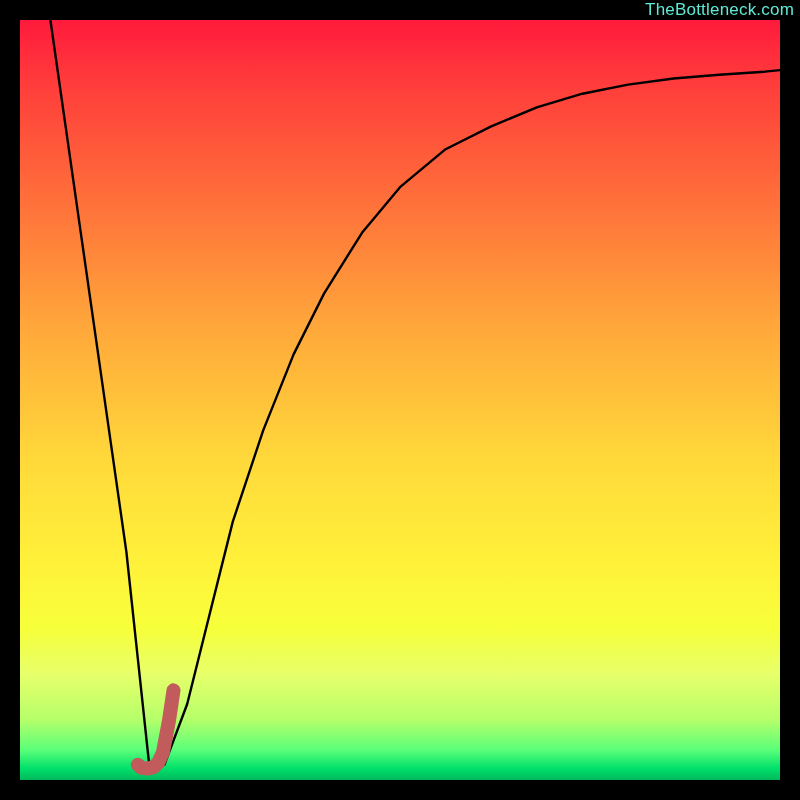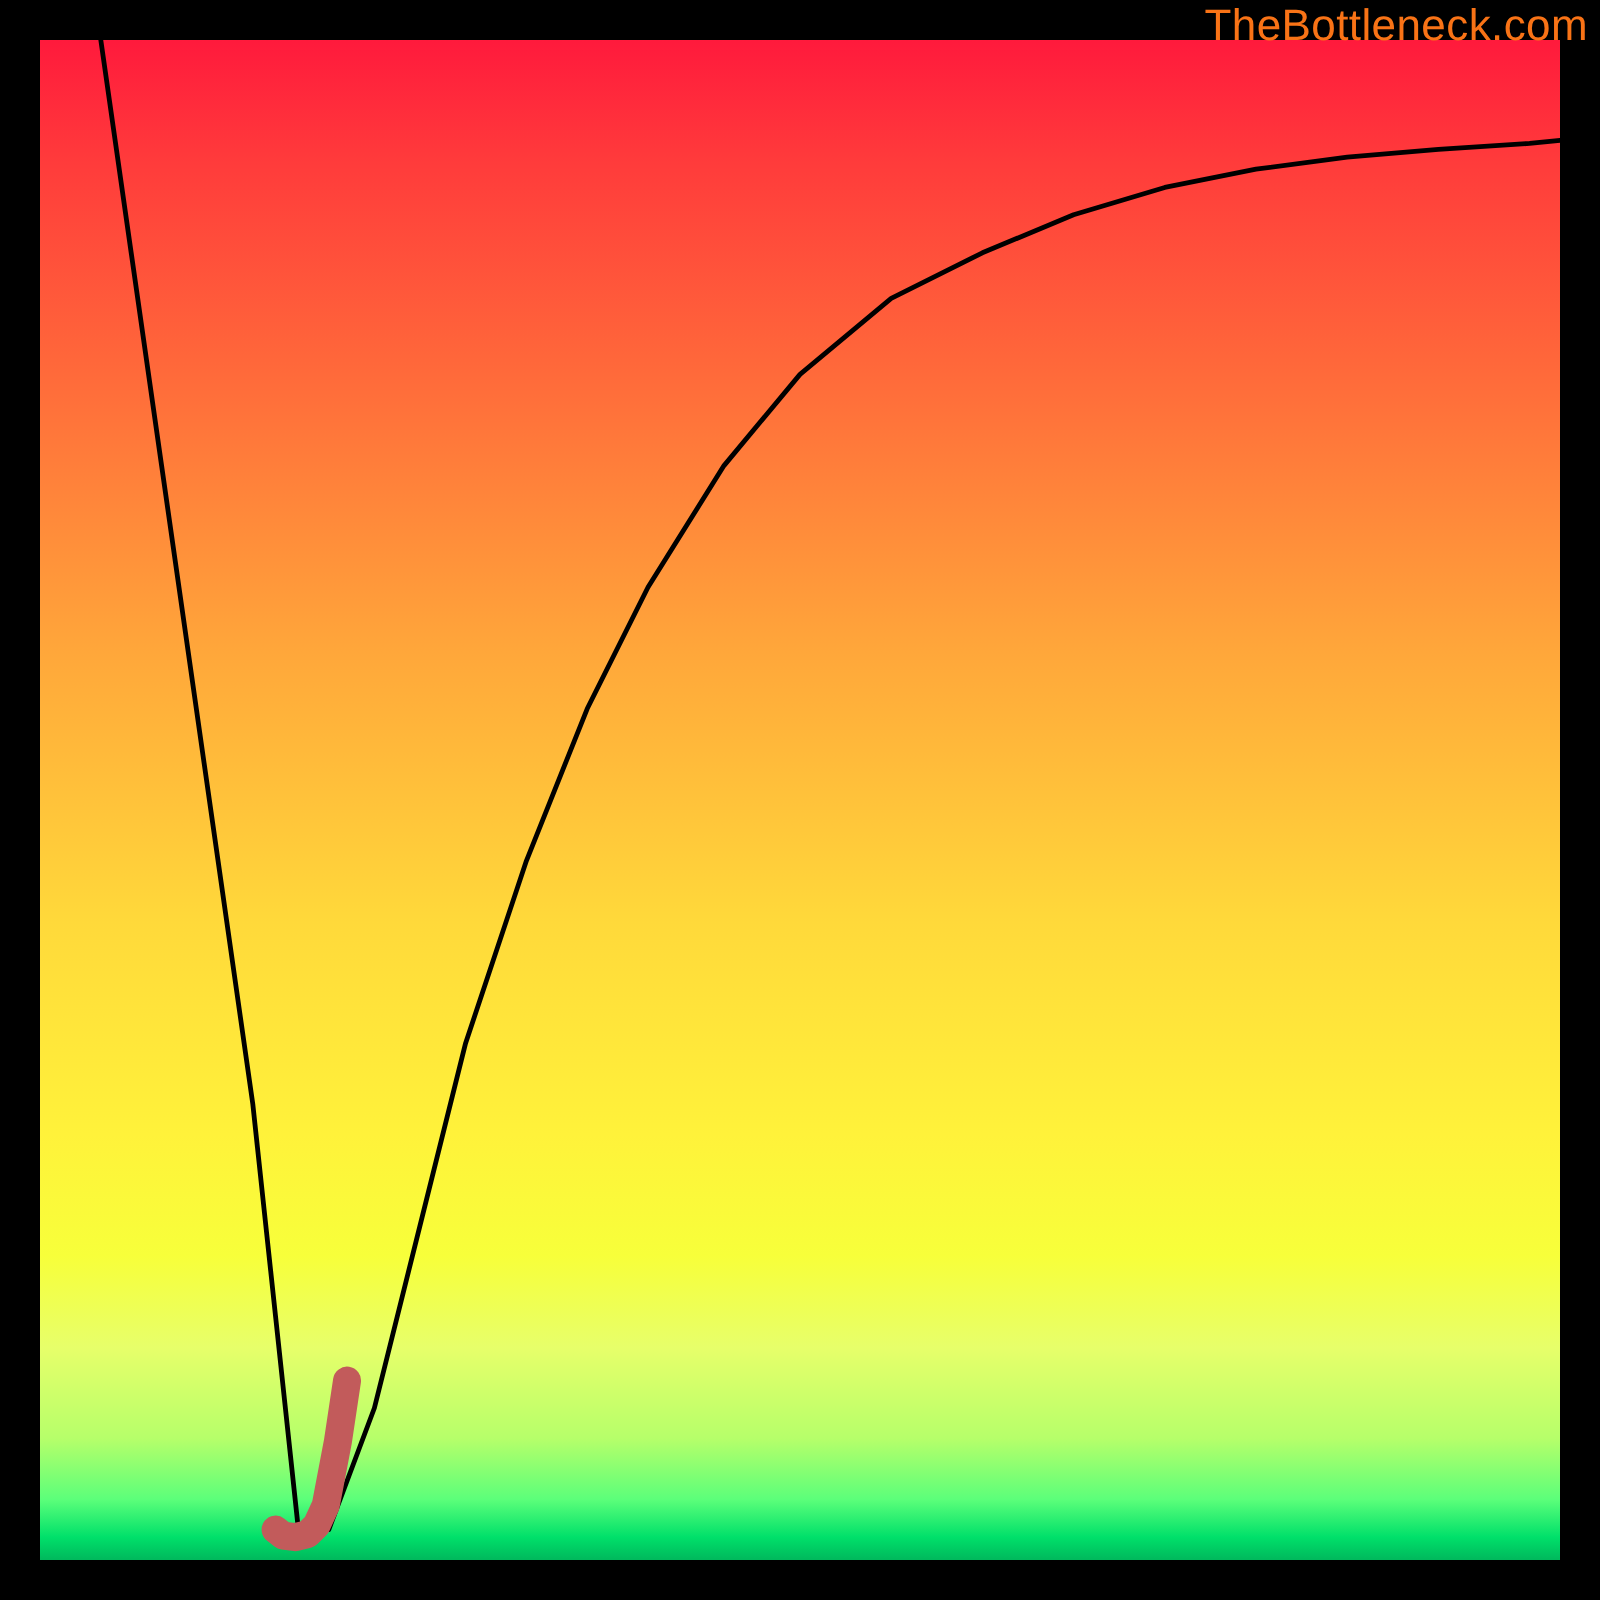--- a/index.html
+++ b/index.html
@@ -45,22 +45,22 @@
     left: 0;
     top: 0;
     width: 760px;
     height: 760px;
     overflow: visible;
   }
   .watermark {
     position: absolute;
     top: 0px;
     right: 6px;
-    color: #f97316;
-    font-size: 22px;
+    color: #5eead4;
+    font-size: 17px;
     letter-spacing: 0.2px;
     user-select: none;
   }
 </style>
 </head>
 <body>
 
 <div class="frame">
   <div class="plot">
     <svg class="curve" viewBox="0 0 760 760" preserveAspectRatio="none">

